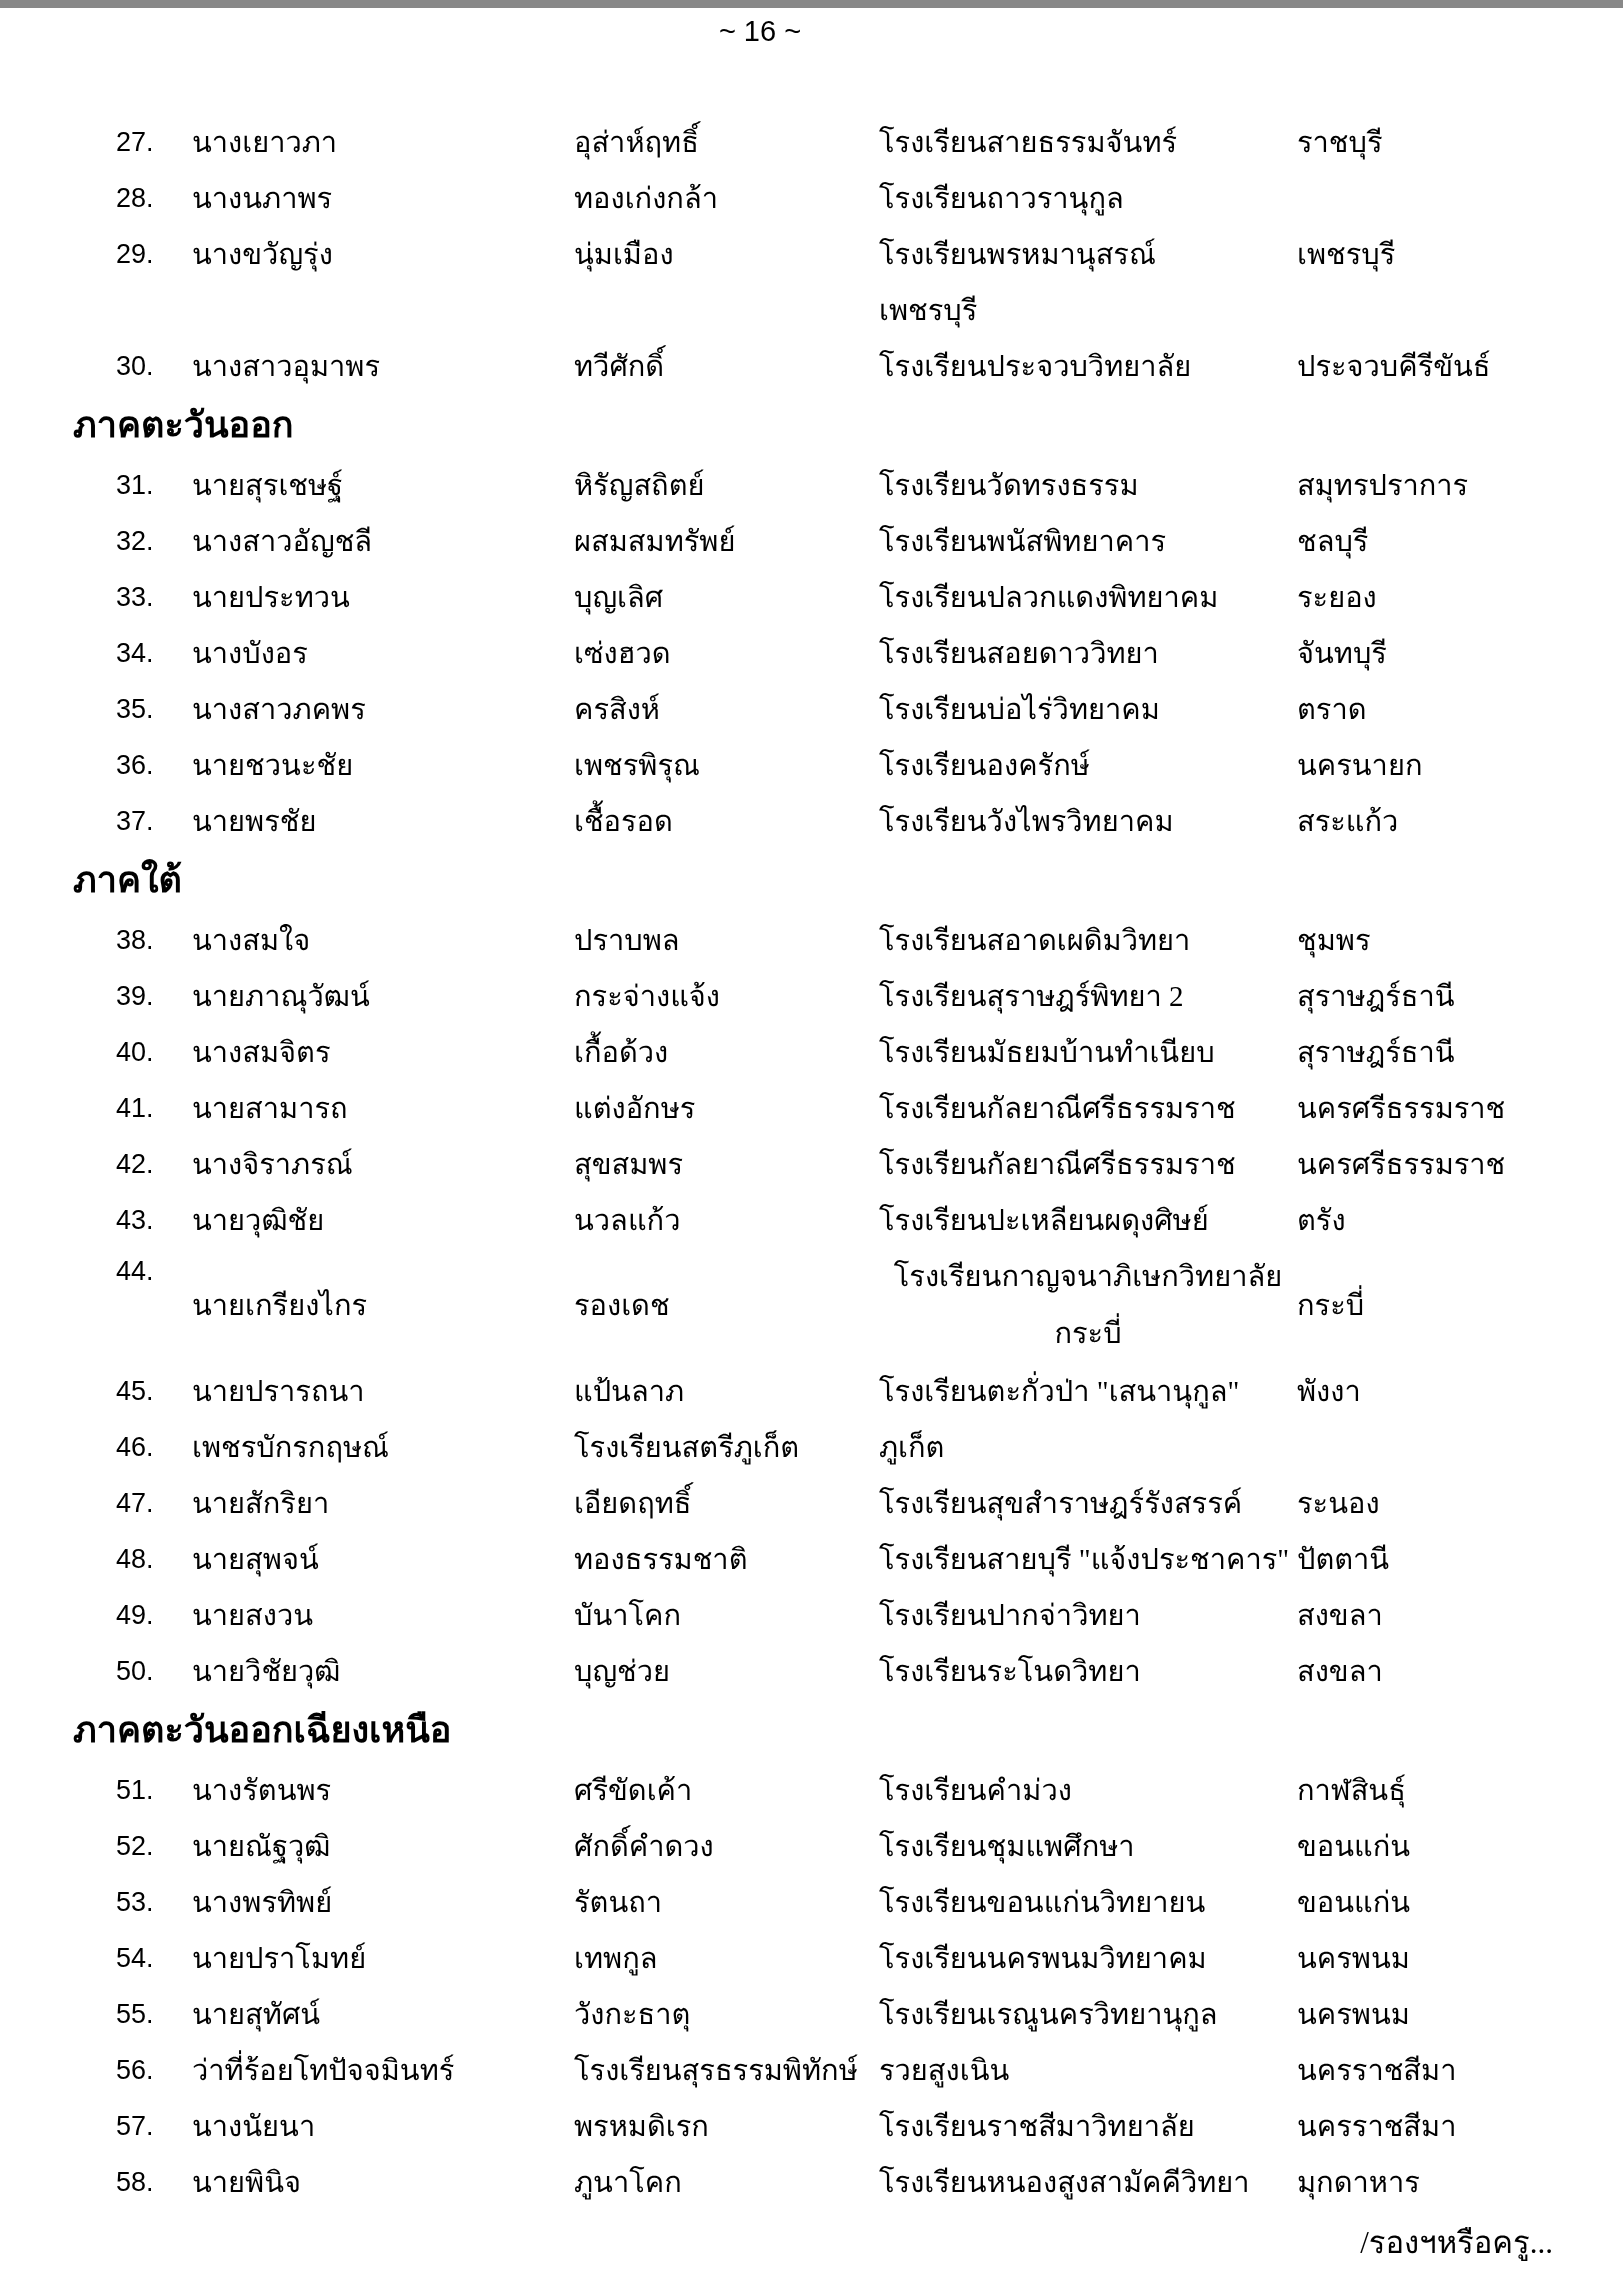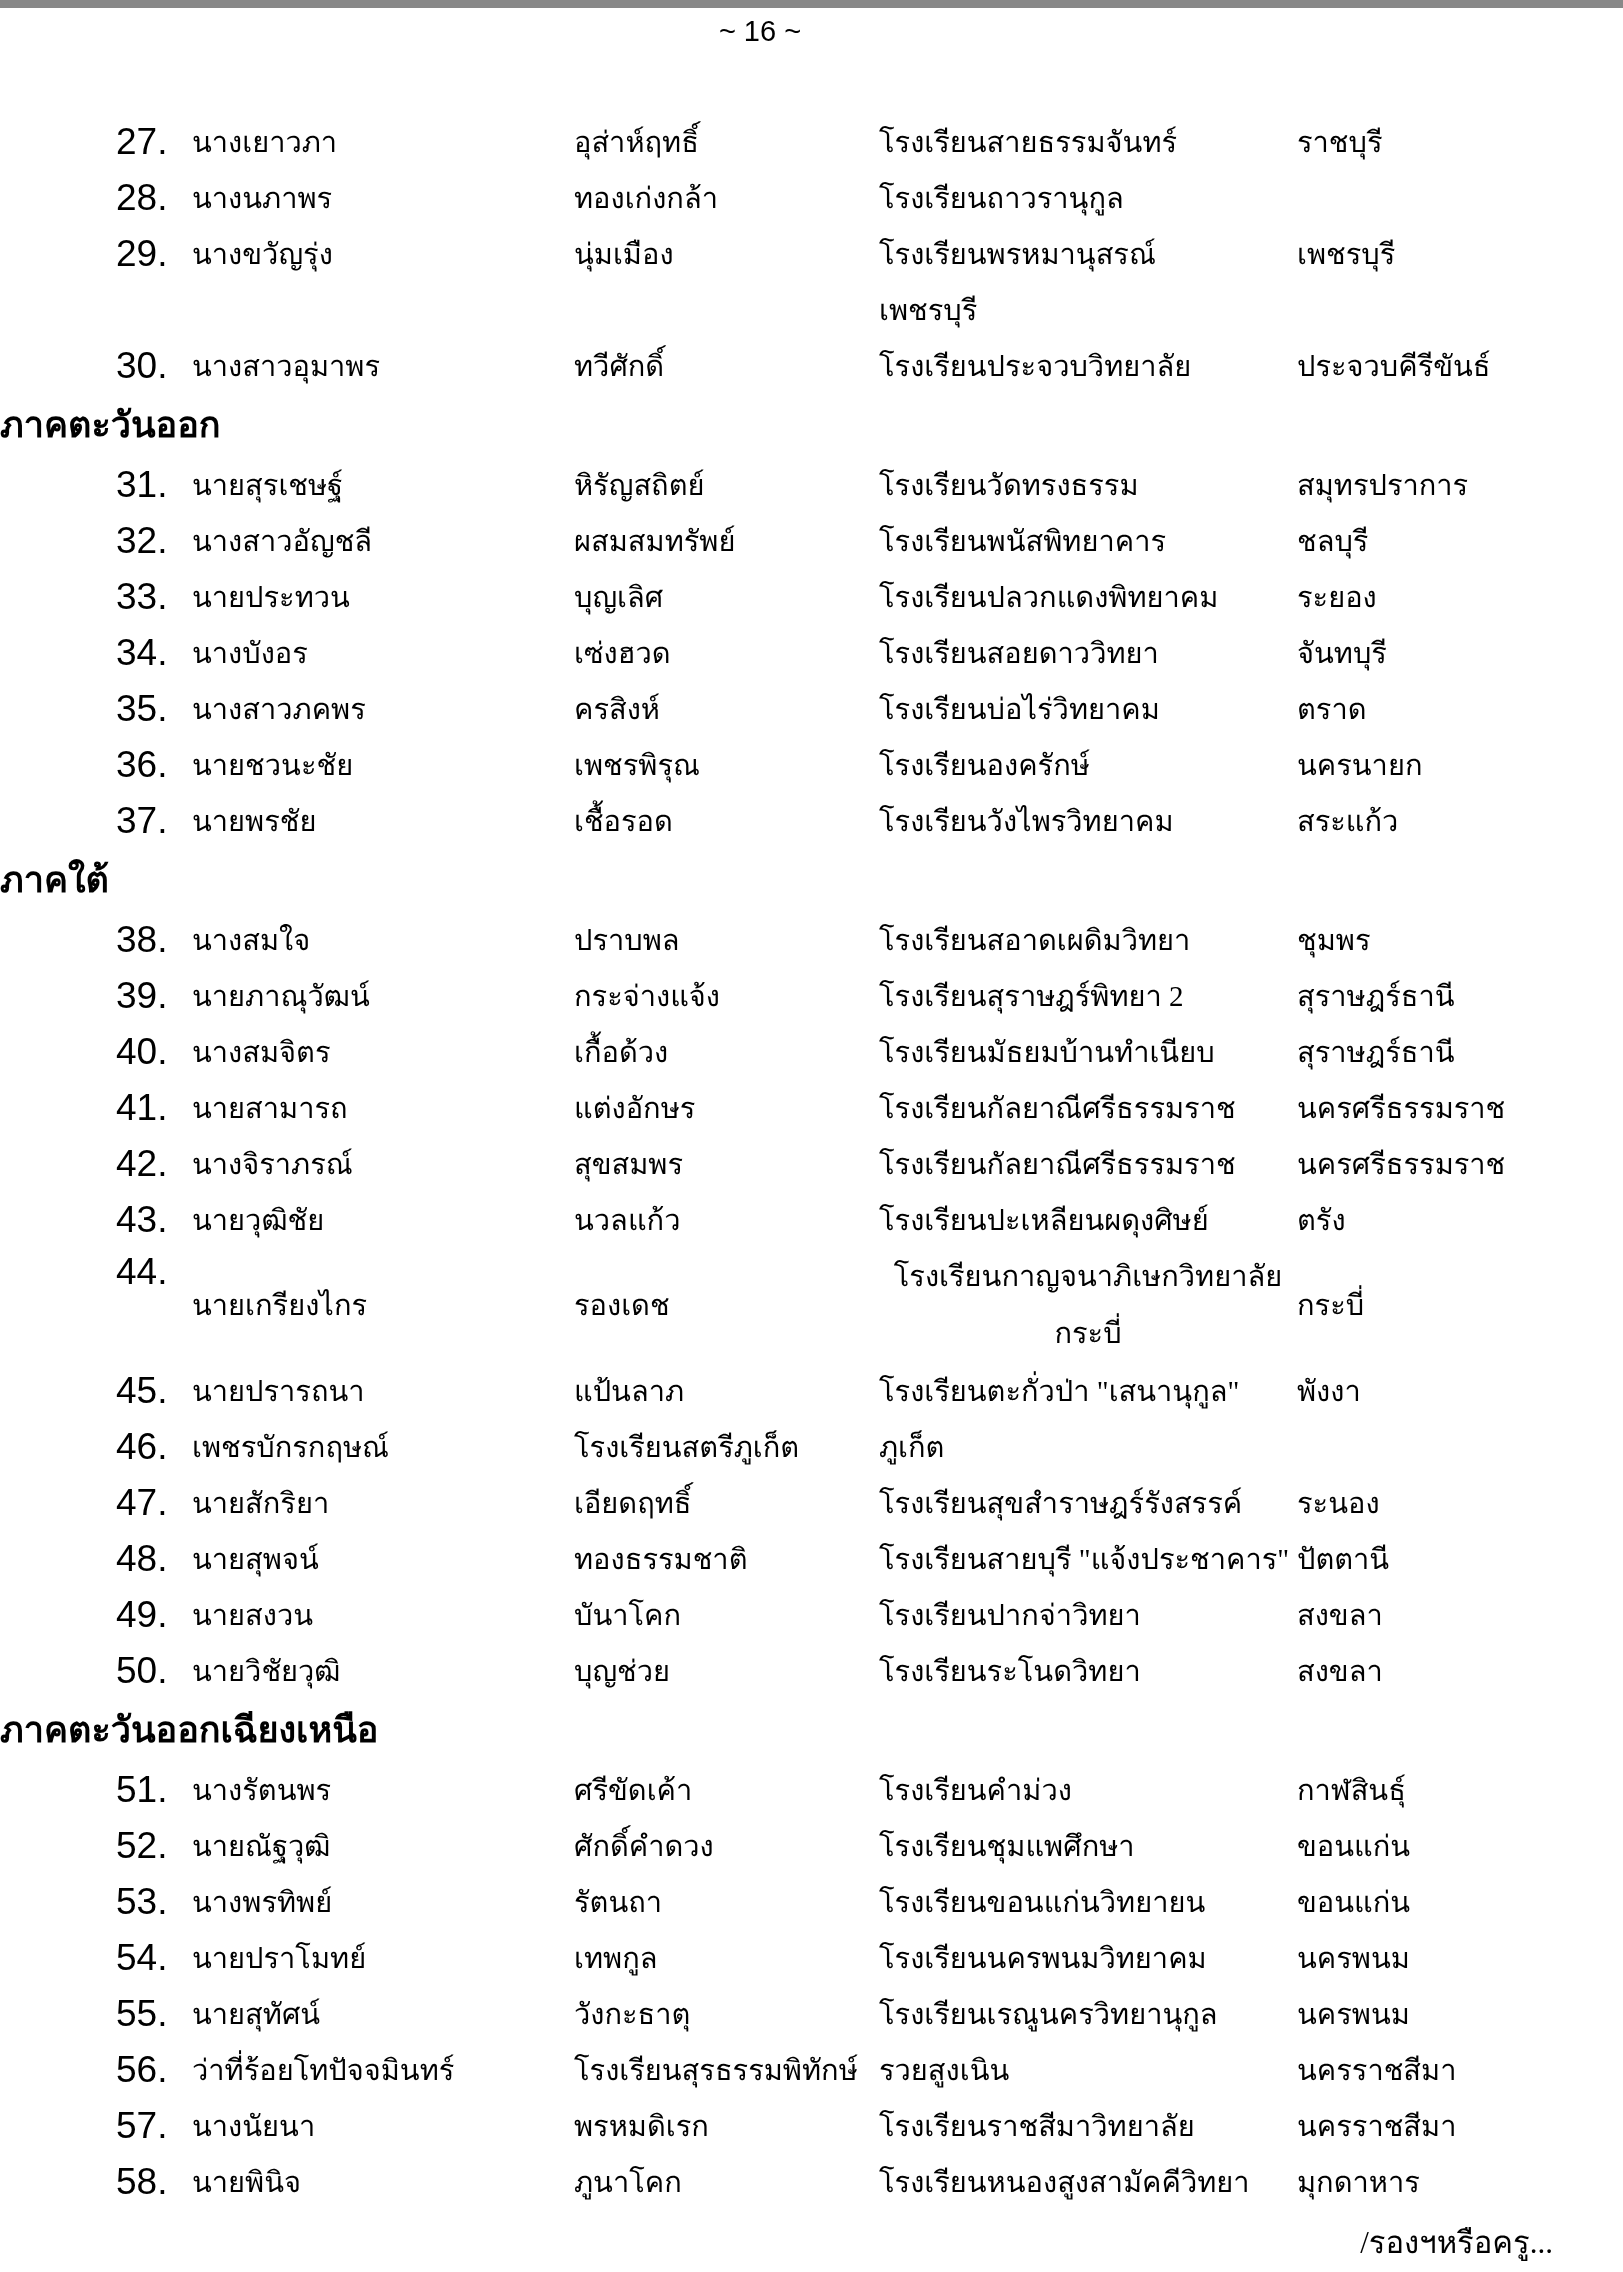--- a/index.html
+++ b/index.html
@@ -23,38 +23,39 @@
     font-size: 29px;
     line-height: 38px;
   }
   .content {
     position: absolute;
     top: 106px;
     left: 0;
     right: 0;
   }
   .section-header {
+    padding-left: 73px;
     font-size: 36px;
     font-weight: bold;
     line-height: 63px;
     height: 63px;
     white-space: nowrap;
   }
   .row {
     display: grid;
     grid-template-columns: 76px 382px 305px 418px 1fr;
     padding-left: 116px;
     font-size: 29px;
     line-height: 56px;
     min-height: 56px;
   }
   .cell { white-space: nowrap; overflow: visible; }
   .cell.num {
     font-family: "Liberation Sans", "DejaVu Sans", sans-serif;
-    font-size: 37px;
+    font-size: 27px;
   }
   .cell.school div { line-height: 56px; }
   
   .row.wrap { min-height: 112px; }
   
   .row.numtop { min-height: 115px; }
   .row.numtop .cell.num { line-height: 47px; }
   .row.numtop .cell.name,
   .row.numtop .cell.surname,
   .row.numtop .cell.province { padding-top: 29px; }

